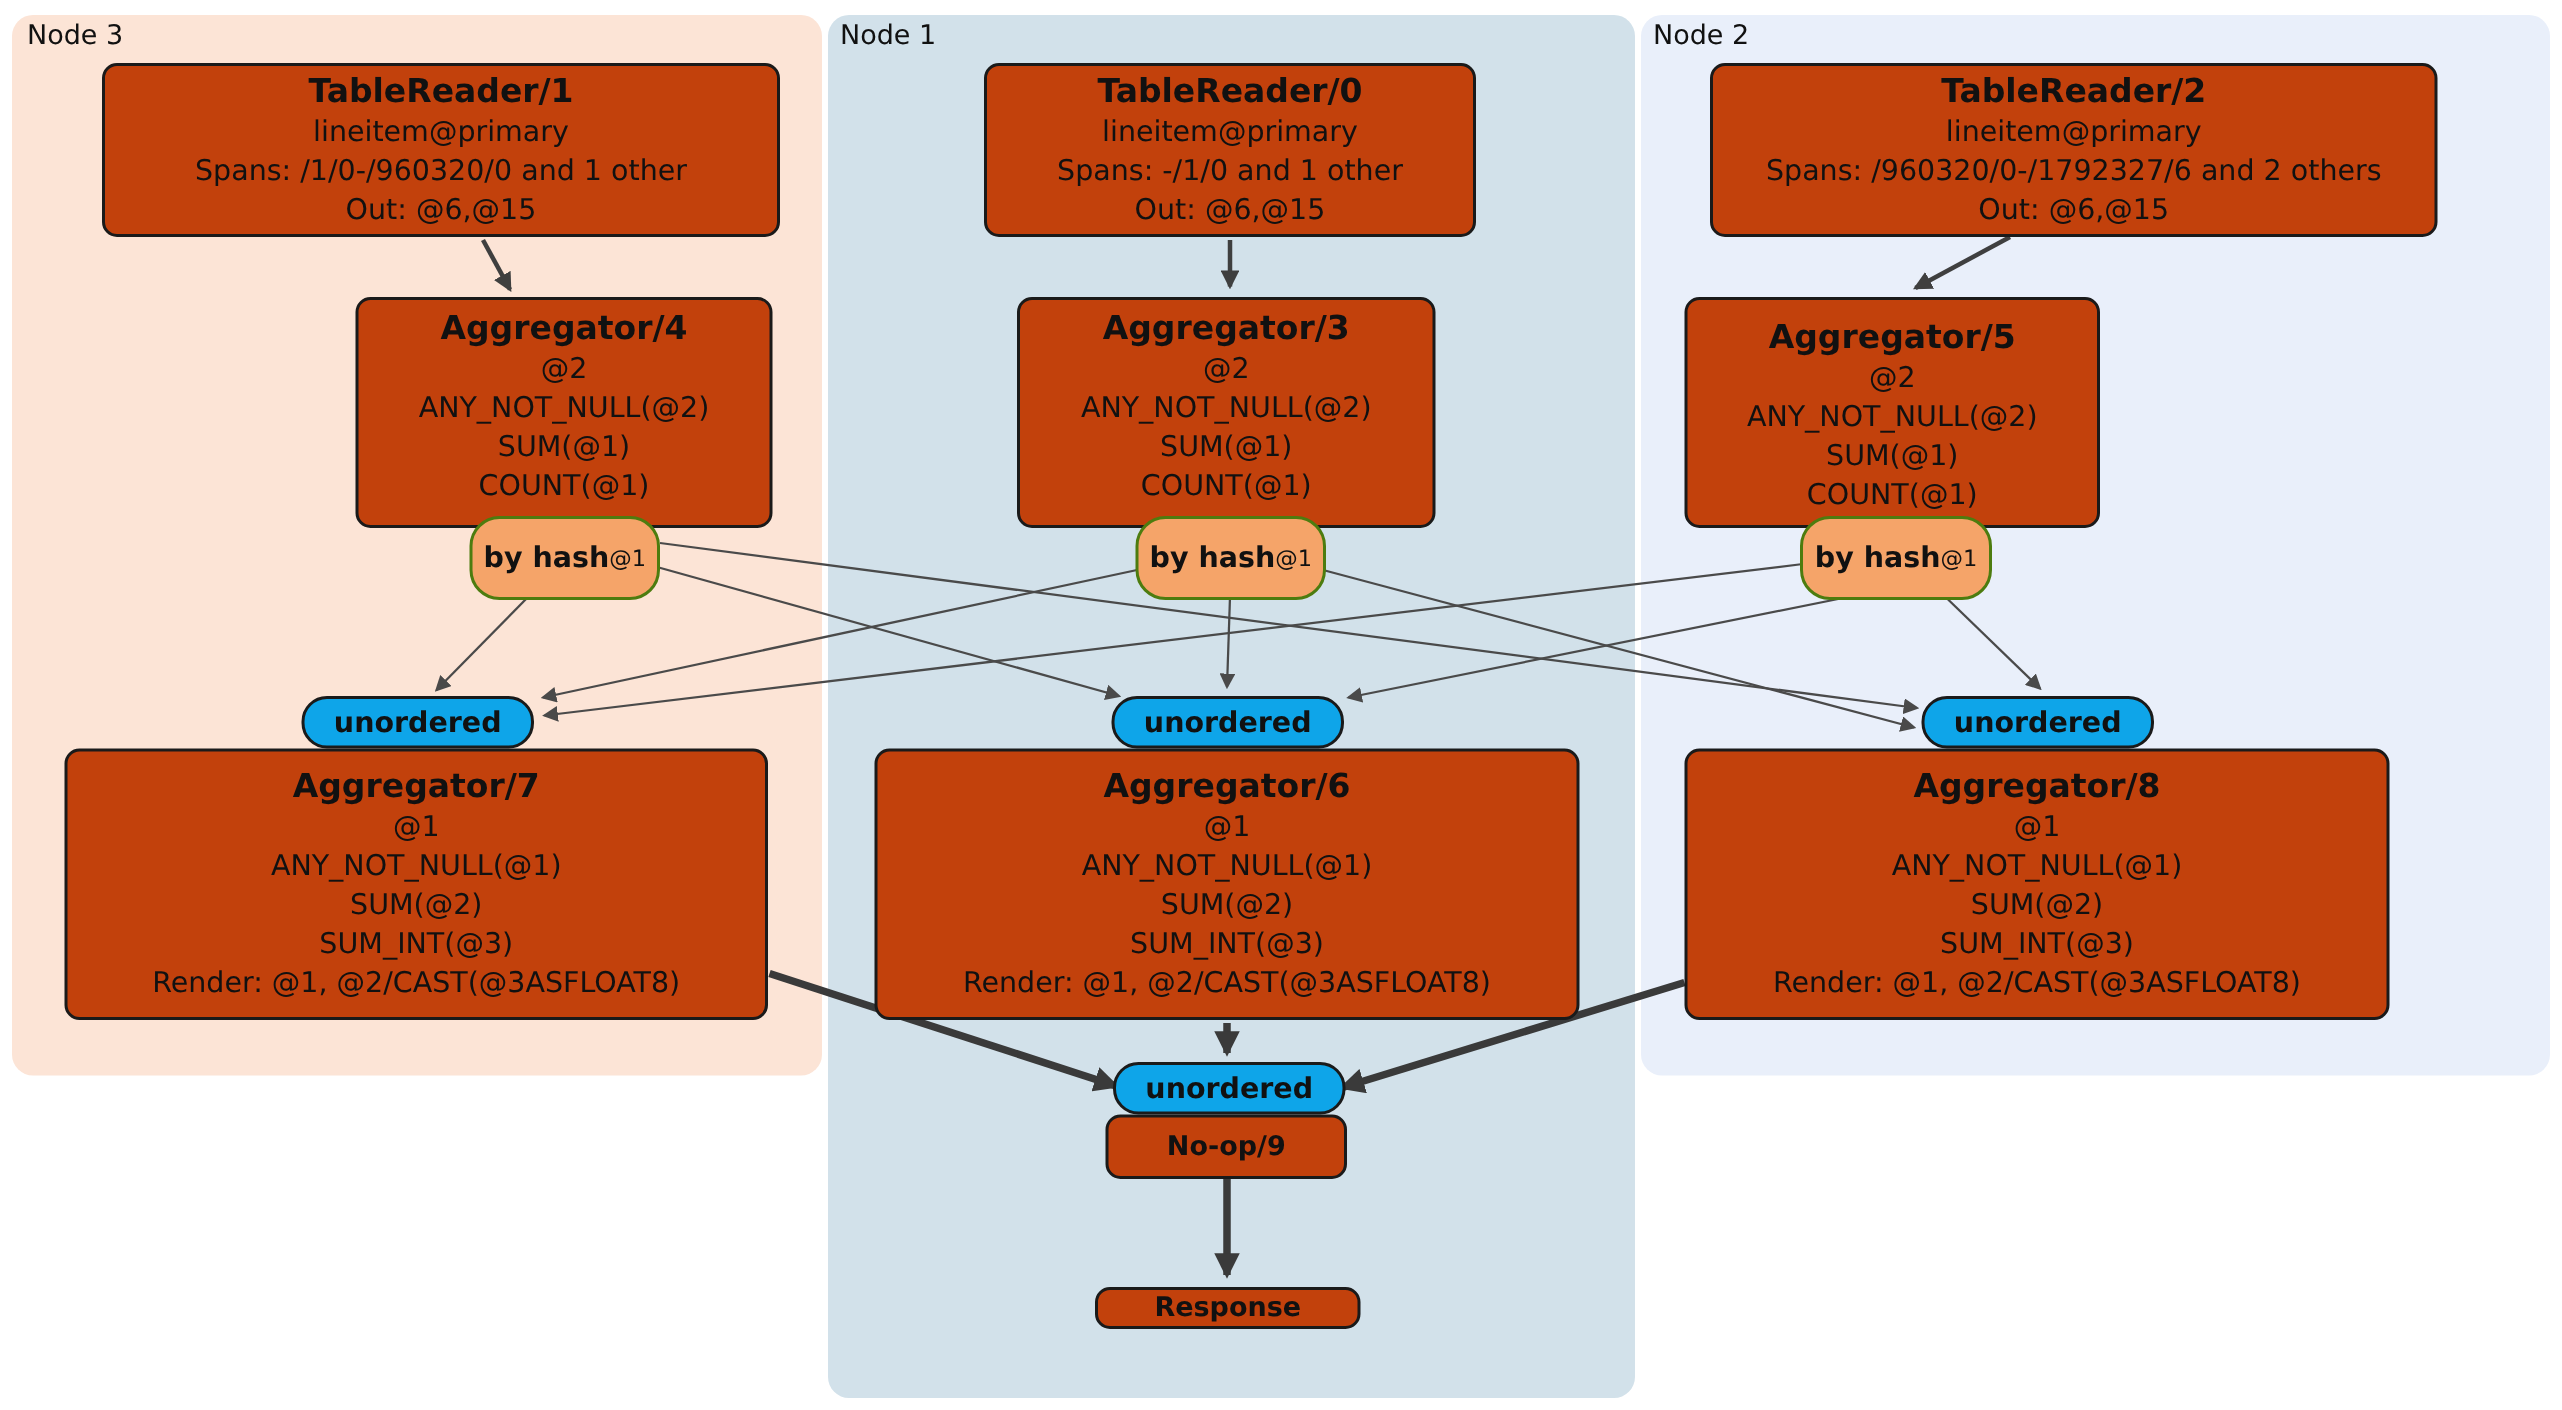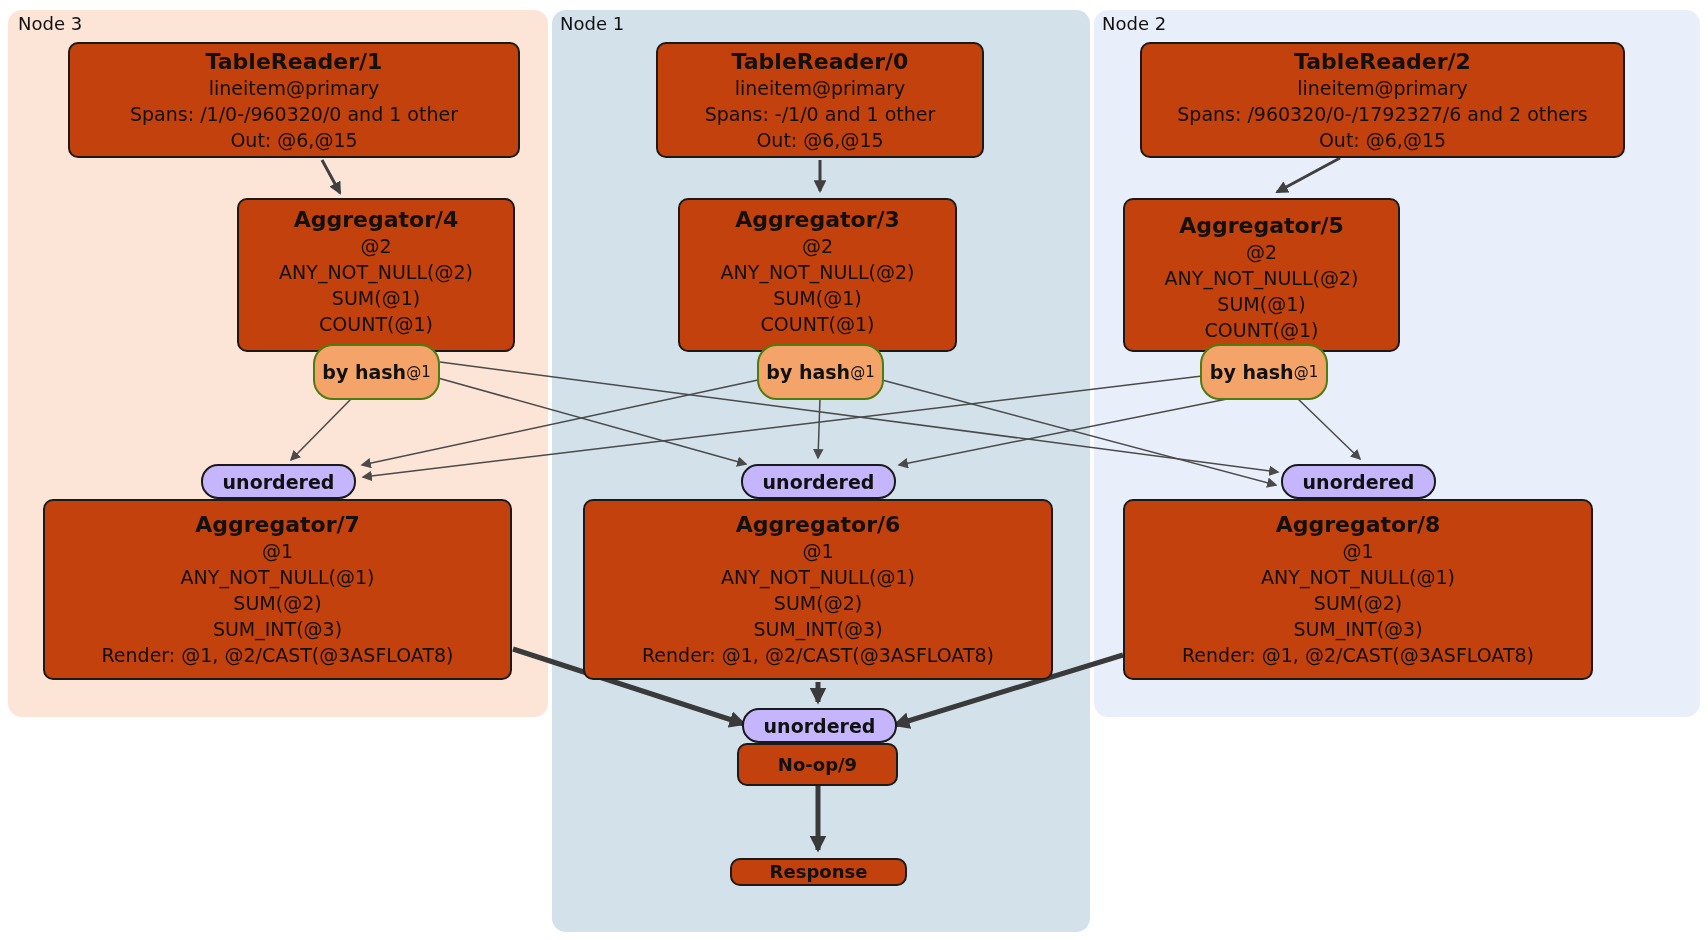--- a/index.html
+++ b/index.html
@@ -20,21 +20,21 @@
   .box .title.big{font-size:18px;line-height:30px;}
   .box .line{font-size:19px;line-height:26px;white-space:nowrap;}
   .router{
     position:absolute;background:#f5a469;border:2px solid #4d7c0f;border-radius:20px;
     z-index:3;box-sizing:border-box;display:flex;flex-direction:row;
     align-items:center;justify-content:center;text-align:center;
   }
   .router .rlabel{font-weight:bold;font-size:19px;line-height:23px;}
   .router .rdetail{font-size:15px;line-height:17px;}
   .sync{
-    position:absolute;background:#c4b5fd;border:2px solid #1a1a1a;border-radius:17px;
+    position:absolute;background:#0ea5e9;border:2px solid #1a1a1a;border-radius:17px;
     z-index:3;box-sizing:border-box;height:35px;display:flex;align-items:center;
     justify-content:center;font-weight:bold;font-size:19px;
   }
 </style>
 </head>
 <body>
 
 <div class="region" style="left:8px;top:10px;width:540px;height:707px;background:#fce4d6;"></div>
 <div class="region" style="left:552px;top:10px;width:538px;height:922px;background:#d2e1ea;"></div>
 <div class="region" style="left:1094px;top:10px;width:606px;height:707px;background:#e9effa;"></div>

